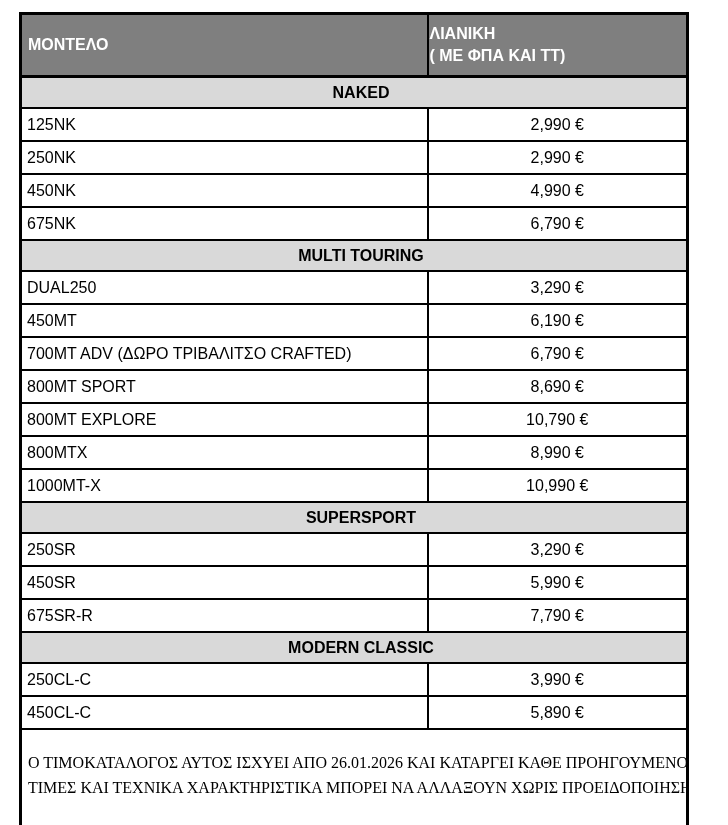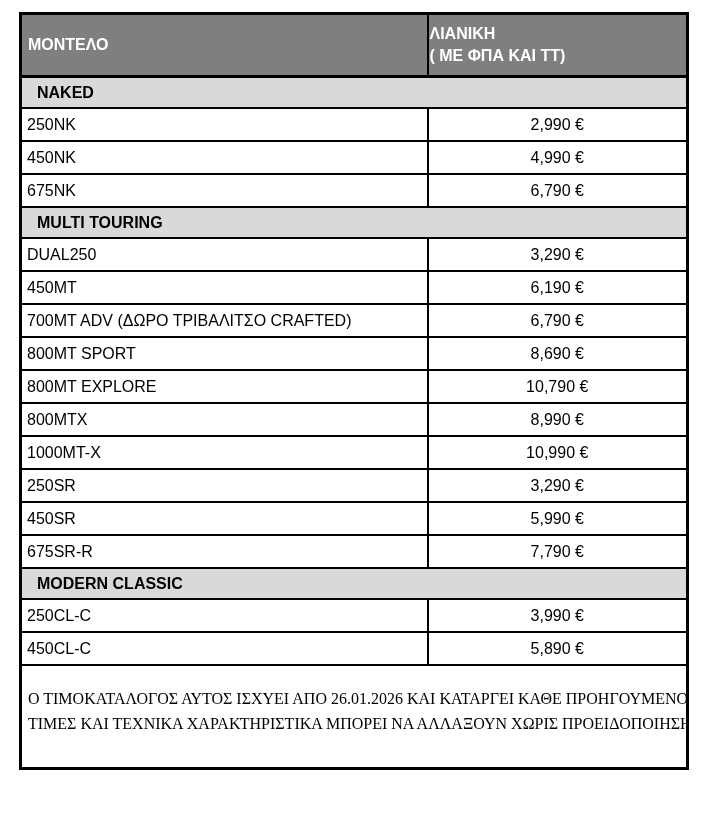--- a/index.html
+++ b/index.html
@@ -47,21 +47,21 @@
     text-align: left;
     vertical-align: middle;
     line-height: 1.35;
   }
   .section-cell {
     background: #d9d9d9;
     font-weight: bold;
     font-size: 15.5px;
     height: 27px;
     padding-left: 15px;
-    text-align: left;
+    text-align: center;
     vertical-align: middle;
   }
   .model-cell {
     height: 29px;
     padding-left: 5px;
     text-align: left;
     vertical-align: middle;
   }
   .price-cell {
     text-align: center;
@@ -95,20 +95,24 @@
         <div>( ΜΕ ΦΠΑ ΚΑΙ ΤΤ)</div>
       </td>
     </tr>
   </thead>
   <tbody>
 
   <tr>
         <td class="section-cell" colspan="2">NAKED</td>
       </tr>
       <tr>
+        <td class="model-cell">125NK</td>
+        <td class="price-cell">2,990 €</td>
+      </tr>
+      <tr>
         <td class="model-cell">250NK</td>
         <td class="price-cell">2,990 €</td>
       </tr>
       <tr>
         <td class="model-cell">450NK</td>
         <td class="price-cell">4,990 €</td>
       </tr>
       <tr>
         <td class="model-cell">675NK</td>
         <td class="price-cell">6,790 €</td>
@@ -138,20 +142,23 @@
       </tr>
       <tr>
         <td class="model-cell">800MTX</td>
         <td class="price-cell">8,990 €</td>
       </tr>
       <tr>
         <td class="model-cell">1000MT-X</td>
         <td class="price-cell">10,990 €</td>
       </tr>
       <tr>
+        <td class="section-cell" colspan="2">SUPERSPORT</td>
+      </tr>
+      <tr>
         <td class="model-cell">250SR</td>
         <td class="price-cell">3,290 €</td>
       </tr>
       <tr>
         <td class="model-cell">450SR</td>
         <td class="price-cell">5,990 €</td>
       </tr>
       <tr>
         <td class="model-cell">675SR-R</td>
         <td class="price-cell">7,790 €</td>

